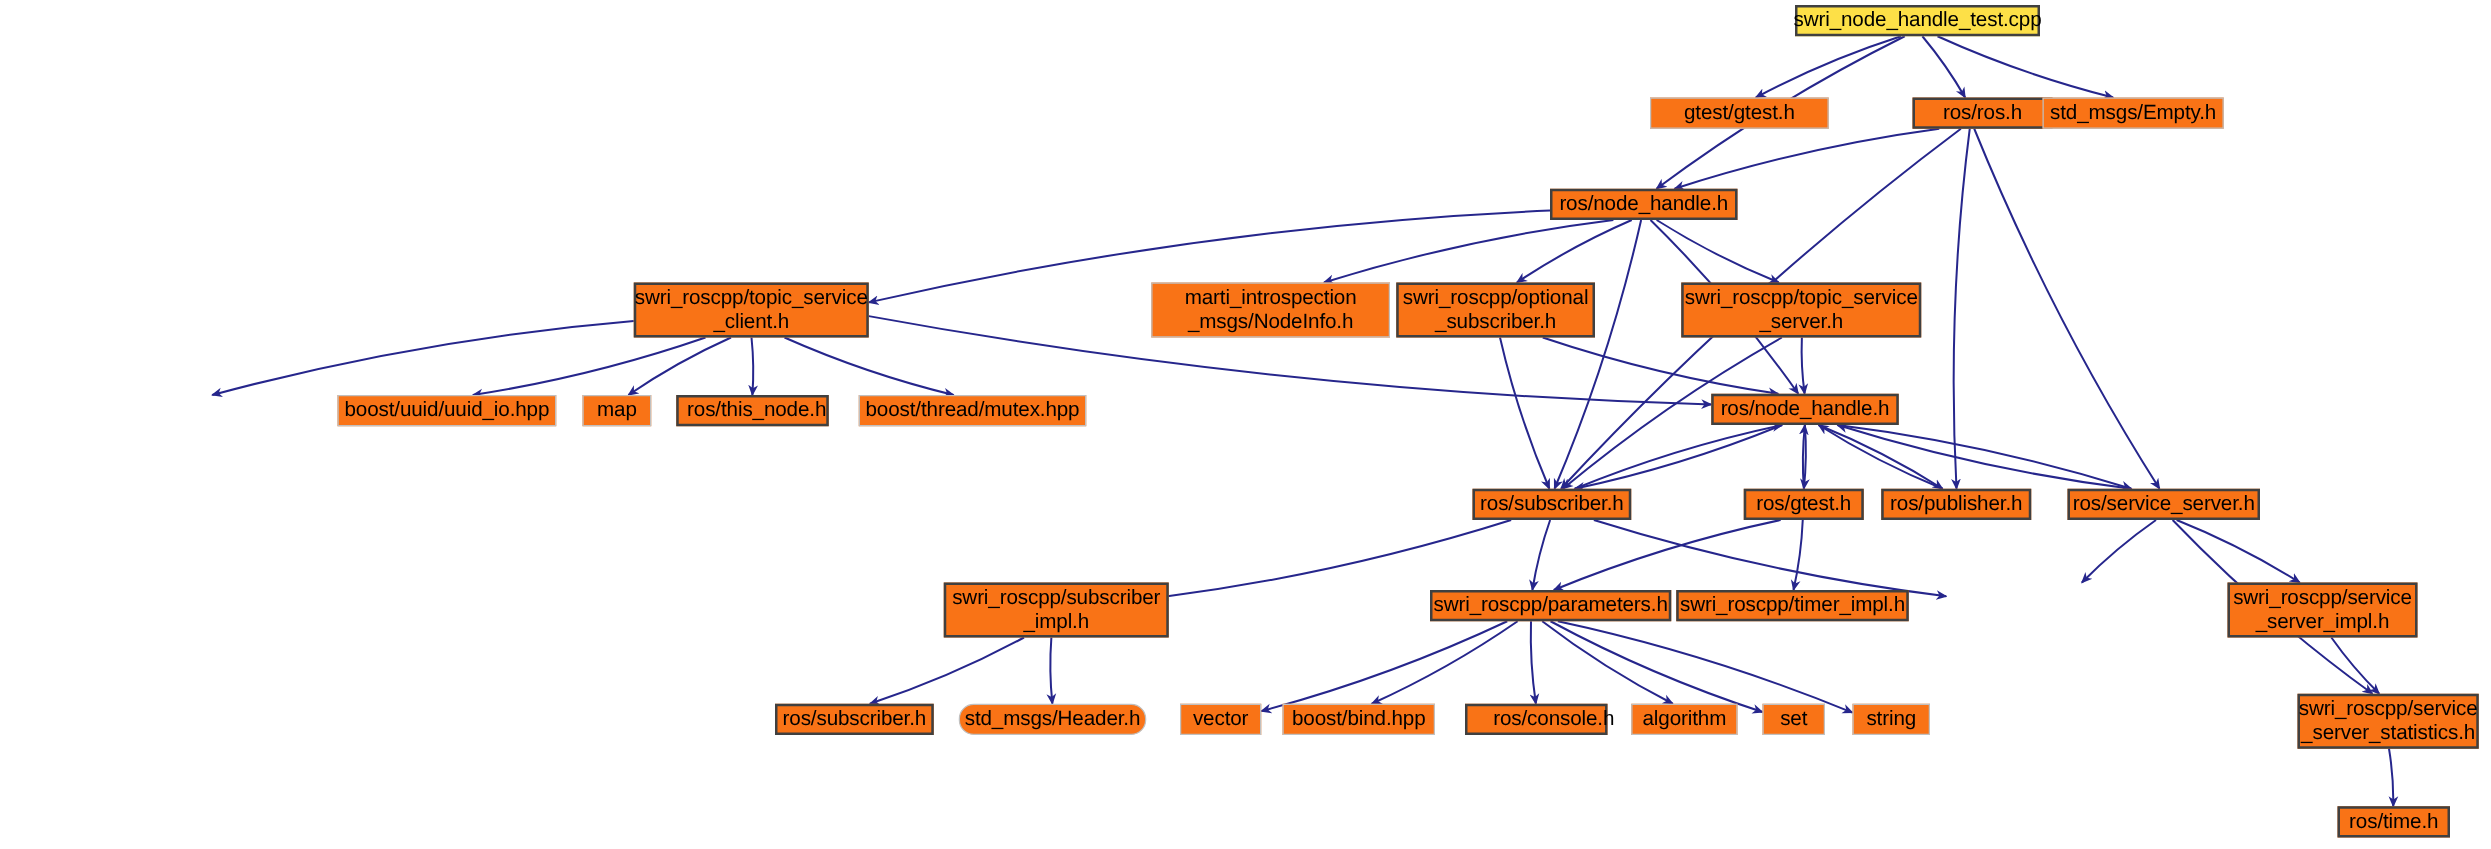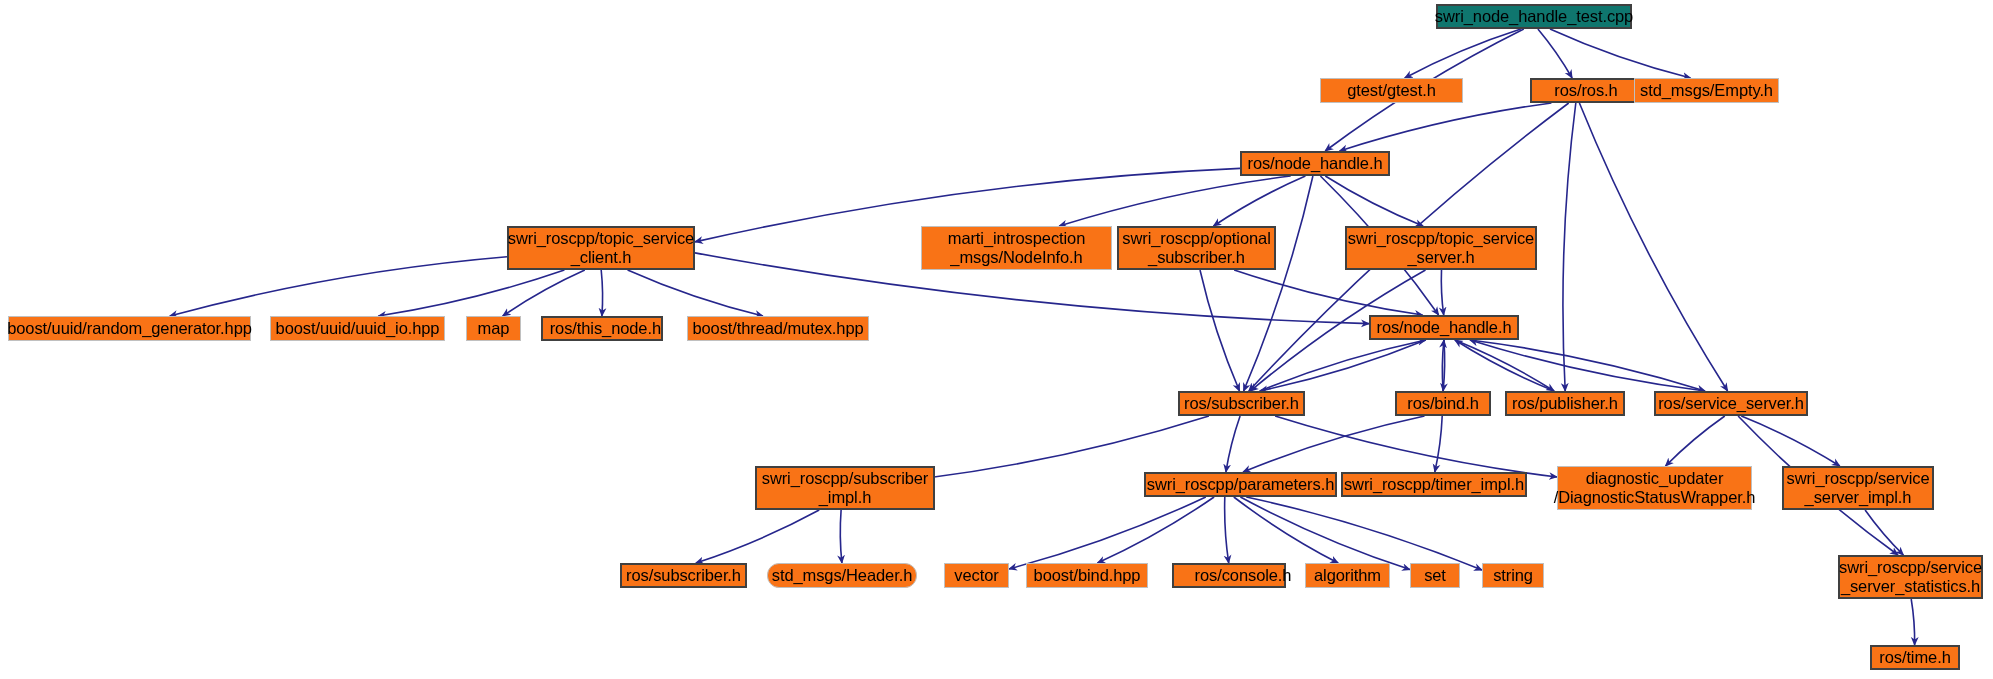--- a/index.html
+++ b/index.html
@@ -3,21 +3,21 @@
 <meta charset="utf-8">
 <style>
   html,body{margin:0;padding:0;background:#ffffff;}
   body{font-family:"Liberation Sans", sans-serif;}
   #canvas{position:relative;width:1993px;height:679px;background:#ffffff;overflow:hidden;}
   svg.edges{position:absolute;left:0;top:0;width:1993px;height:679px;pointer-events:none;}
   .node{position:absolute;box-sizing:border-box;display:flex;align-items:center;justify-content:center;
         text-align:center;background:#f97316;border:1px solid #c0c0c0;color:#000000;
         font-size:16.5px;line-height:19px;white-space:pre;letter-spacing:-0.1px;}
   .node.bold{border:2px solid #404040;}
-  .node.root{background:#0f766e;border:2px solid #404040;}
+  .node.root{background:#fde047;border:2px solid #404040;}
   .node span{display:block;}
 </style>
 </head>
 <body>
 
 <div id="canvas">
   <svg class="edges" viewBox="0 0 1993 679">
     <defs>
       <marker id="ah" markerWidth="9" markerHeight="9" refX="8" refY="4.5" orient="auto" markerUnits="userSpaceOnUse">
         <path d="M0,0.6 L9,4.5 L0,8.4 L2.6,4.5 Z" fill="#26268c"></path>
@@ -78,34 +78,32 @@
   </svg>
 <div class="node root" style="left: 1436px; top: 4px; width: 196px; height: 25px;"><div><span>swri_node_handle_test.cpp</span></div></div>
     <div class="node" style="left: 1320px; top: 78px; width: 143px; height: 25px;"><div><span>gtest/gtest.h</span></div></div>
     <div class="node bold" style="left: 1530px; top: 78px; width: 112px; height: 25px;"><div><span>ros/ros.h</span></div></div>
     <div class="node" style="left: 1634px; top: 78px; width: 145px; height: 25px;"><div><span>std_msgs/Empty.h</span></div></div>
     <div class="node bold" style="left: 1240px; top: 151px; width: 150px; height: 25px;"><div><span>ros/node_handle.h</span></div></div>
     <div class="node bold" style="left: 507px; top: 226px; width: 188px; height: 44px;"><div><span>swri_roscpp/topic_service</span><span>_client.h</span></div></div>
     <div class="node" style="left: 921px; top: 226px; width: 191px; height: 44px;"><div><span>marti_introspection</span><span>_msgs/NodeInfo.h</span></div></div>
     <div class="node bold" style="left: 1117px; top: 226px; width: 159px; height: 44px;"><div><span>swri_roscpp/optional</span><span>_subscriber.h</span></div></div>
     <div class="node bold" style="left: 1345px; top: 226px; width: 192px; height: 44px;"><div><span>swri_roscpp/topic_service</span><span>_server.h</span></div></div>
-    <div class="node" style="left: 8px; top: 316px; width: 243px; height: 25px;"><div><span>boost/uuid/random_generator.hpp</span></div></div>
     <div class="node" style="left: 270px; top: 316px; width: 175px; height: 25px;"><div><span>boost/uuid/uuid_io.hpp</span></div></div>
     <div class="node" style="left: 466px; top: 316px; width: 55px; height: 25px;"><div><span>map</span></div></div>
     <div class="node bold" style="left: 541px; top: 316px; width: 122px; height: 25px; justify-content: flex-end;"><div><span>ros/this_node.h</span></div></div>
     <div class="node" style="left: 687px; top: 316px; width: 182px; height: 25px; align-items: center;"><div><span>boost/thread/mutex.hpp</span></div></div>
     <div class="node bold" style="left: 1369px; top: 315px; width: 150px; height: 25px;"><div><span>ros/node_handle.h</span></div></div>
     <div class="node bold" style="left: 1178px; top: 391px; width: 127px; height: 25px;"><div><span>ros/subscriber.h</span></div></div>
-    <div class="node bold" style="left: 1395px; top: 391px; width: 96px; height: 25px;"><div><span>ros/bind.h</span></div></div>
+    <div class="node bold" style="left: 1395px; top: 391px; width: 96px; height: 25px;"><div><span>ros/gtest.h</span></div></div>
     <div class="node bold" style="left: 1505px; top: 391px; width: 120px; height: 25px;"><div><span>ros/publisher.h</span></div></div>
     <div class="node bold" style="left: 1654px; top: 391px; width: 154px; height: 25px;"><div><span>ros/service_server.h</span></div></div>
     <div class="node bold" style="left: 755px; top: 466px; width: 180px; height: 44px;"><div><span>swri_roscpp/subscriber</span><span>_impl.h</span></div></div>
     <div class="node bold" style="left: 1144px; top: 472px; width: 193px; height: 25px;"><div><span>swri_roscpp/parameters.h</span></div></div>
     <div class="node bold" style="left: 1341px; top: 472px; width: 186px; height: 25px;"><div><span>swri_roscpp/timer_impl.h</span></div></div>
-    <div class="node" style="left: 1557px; top: 466px; width: 195px; height: 44px;"><div><span>diagnostic_updater</span><span>/DiagnosticStatusWrapper.h</span></div></div>
     <div class="node bold" style="left: 1782px; top: 466px; width: 152px; height: 44px;"><div><span>swri_roscpp/service</span><span>_server_impl.h</span></div></div>
     <div class="node bold" style="left: 620px; top: 563px; width: 127px; height: 25px;"><div><span>ros/subscriber.h</span></div></div>
     <div class="node" style="left: 767px; top: 563px; width: 150px; height: 25px; border-radius: 12px;"><div><span>std_msgs/Header.h</span></div></div>
     <div class="node" style="left: 944px; top: 563px; width: 65px; height: 25px;"><div><span>vector</span></div></div>
     <div class="node" style="left: 1026px; top: 563px; width: 122px; height: 25px;"><div><span>boost/bind.hpp</span></div></div>
     <div class="node bold" style="left: 1172px; top: 563px; width: 114px; height: 25px; padding-left: 28px;"><div><span>ros/console.h</span></div></div>
     <div class="node" style="left: 1305px; top: 563px; width: 85px; height: 25px;"><div><span>algorithm</span></div></div>
     <div class="node" style="left: 1410px; top: 563px; width: 50px; height: 25px;"><div><span>set</span></div></div>
     <div class="node" style="left: 1482px; top: 563px; width: 62px; height: 25px;"><div><span>string</span></div></div>
     <div class="node bold" style="left: 1838px; top: 555px; width: 145px; height: 44px;"><div><span>swri_roscpp/service</span><span>_server_statistics.h</span></div></div>

